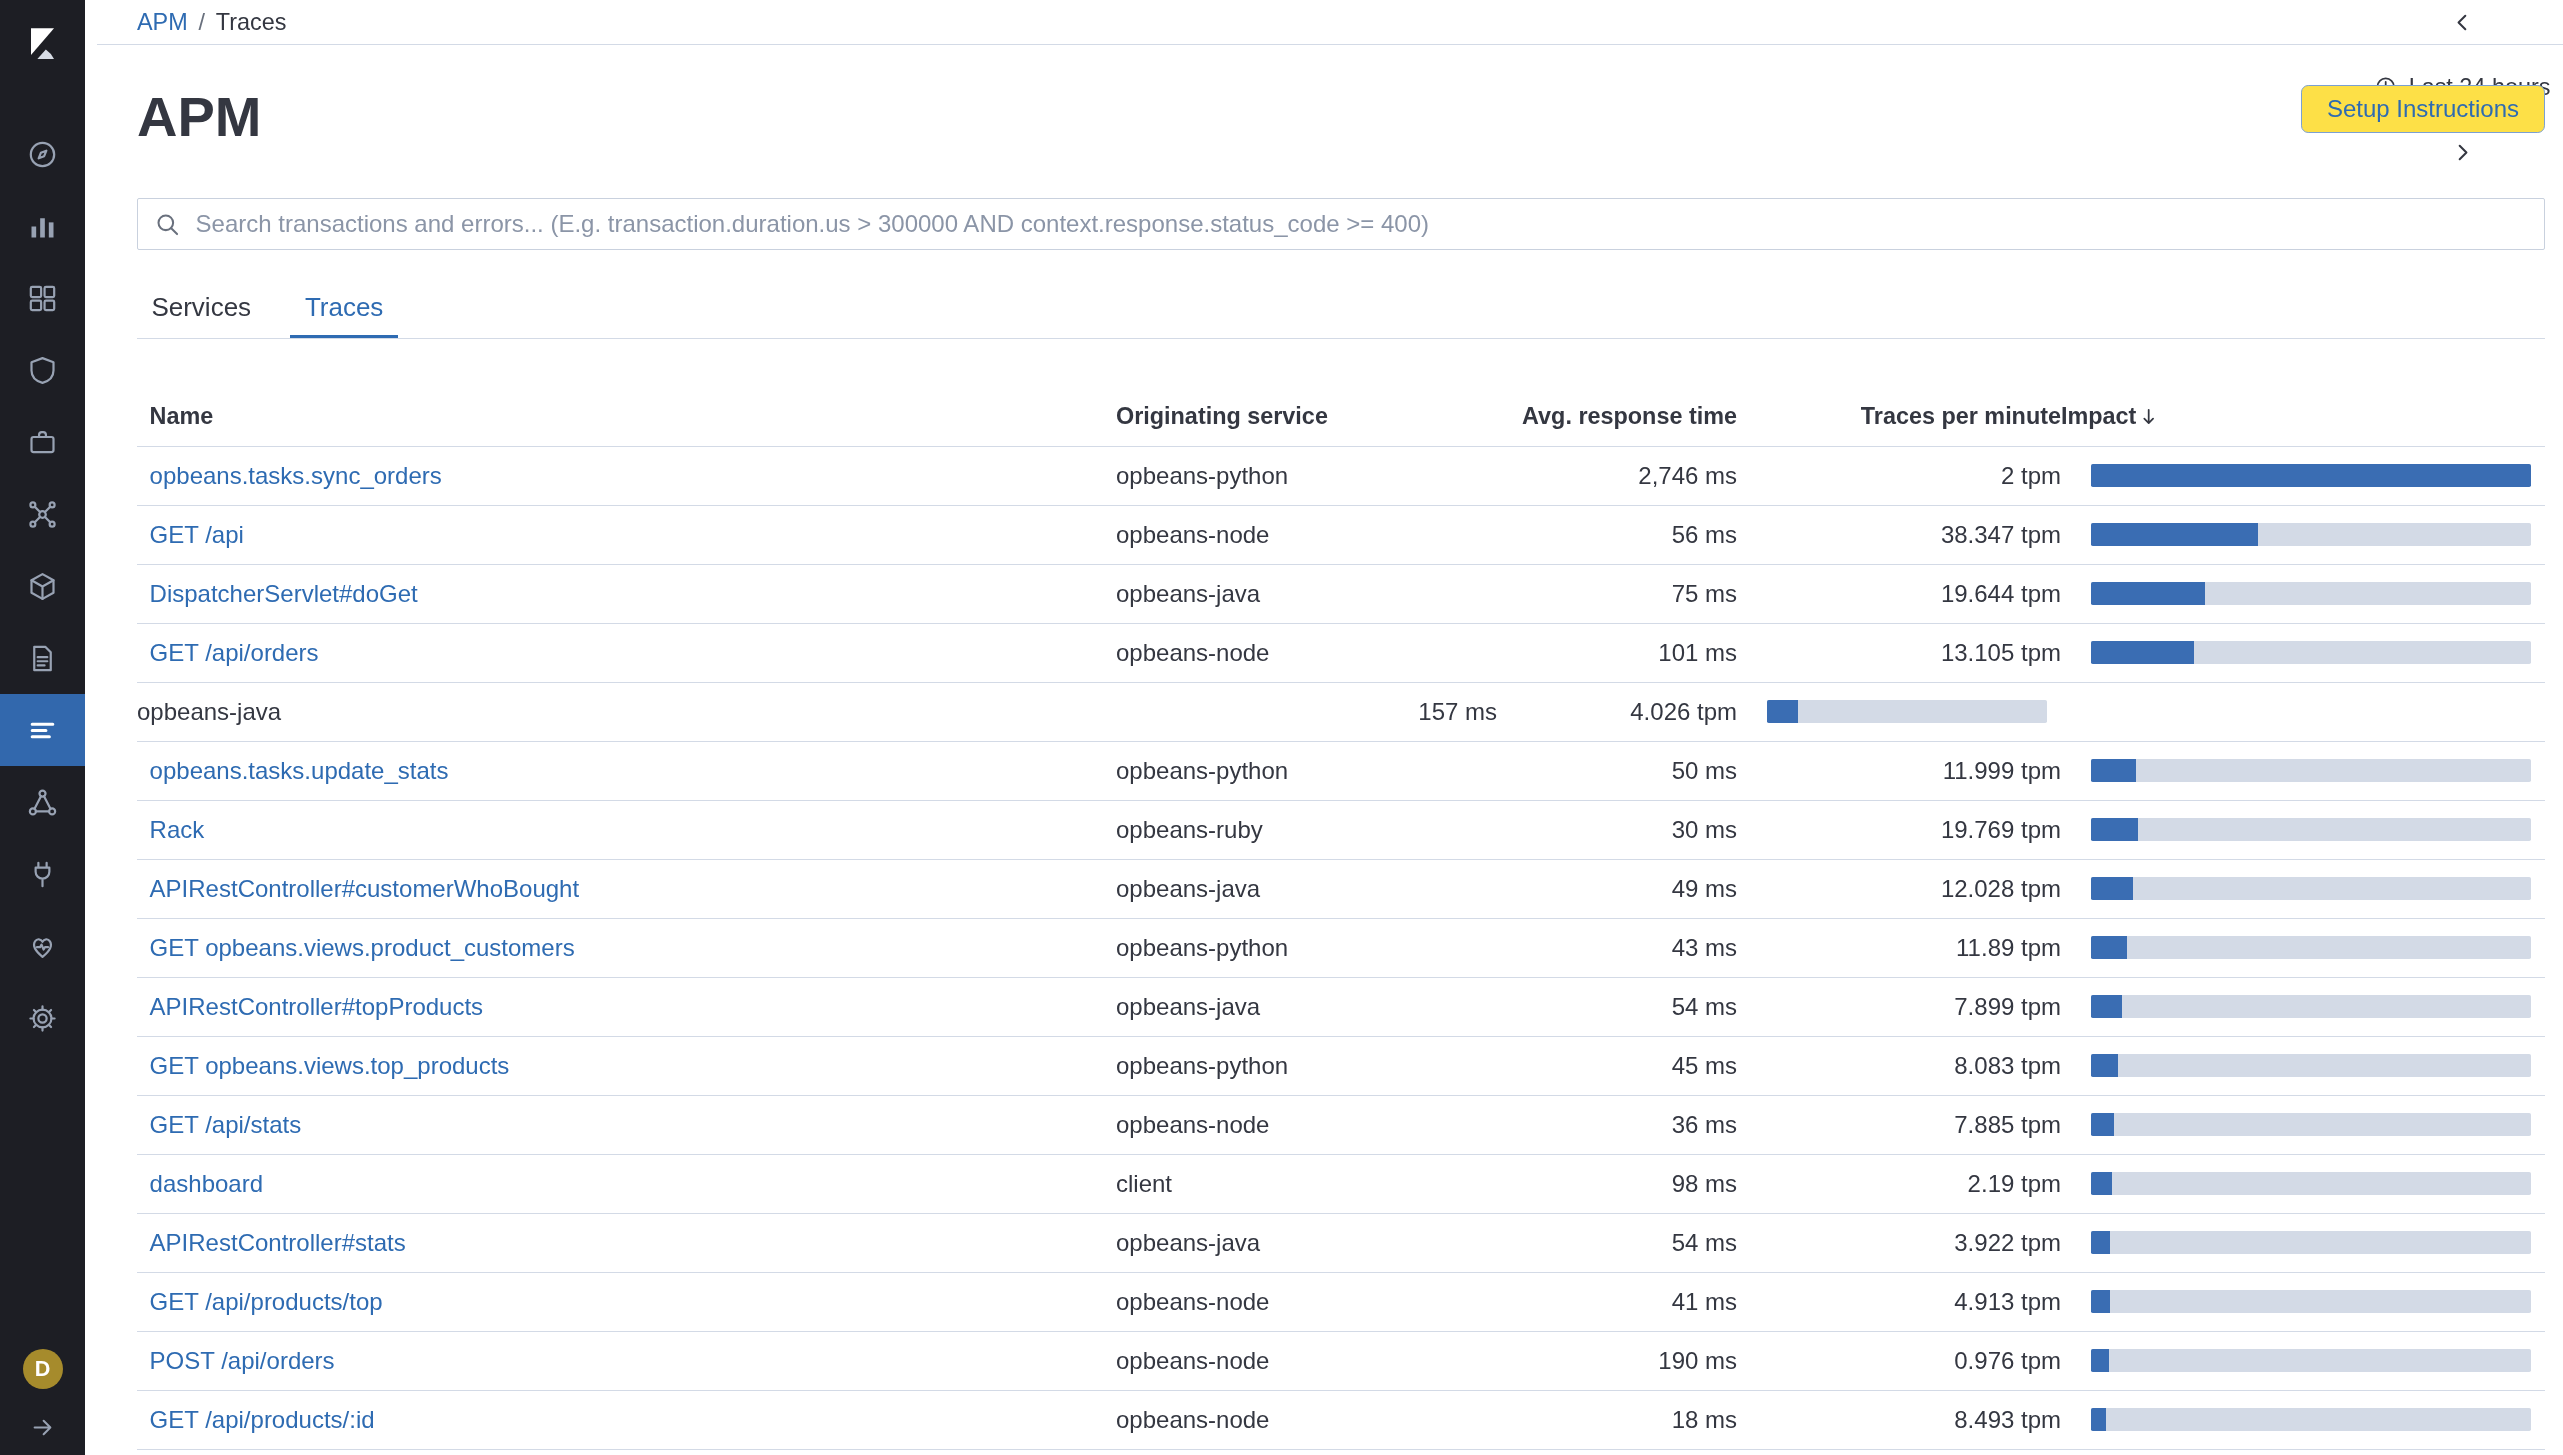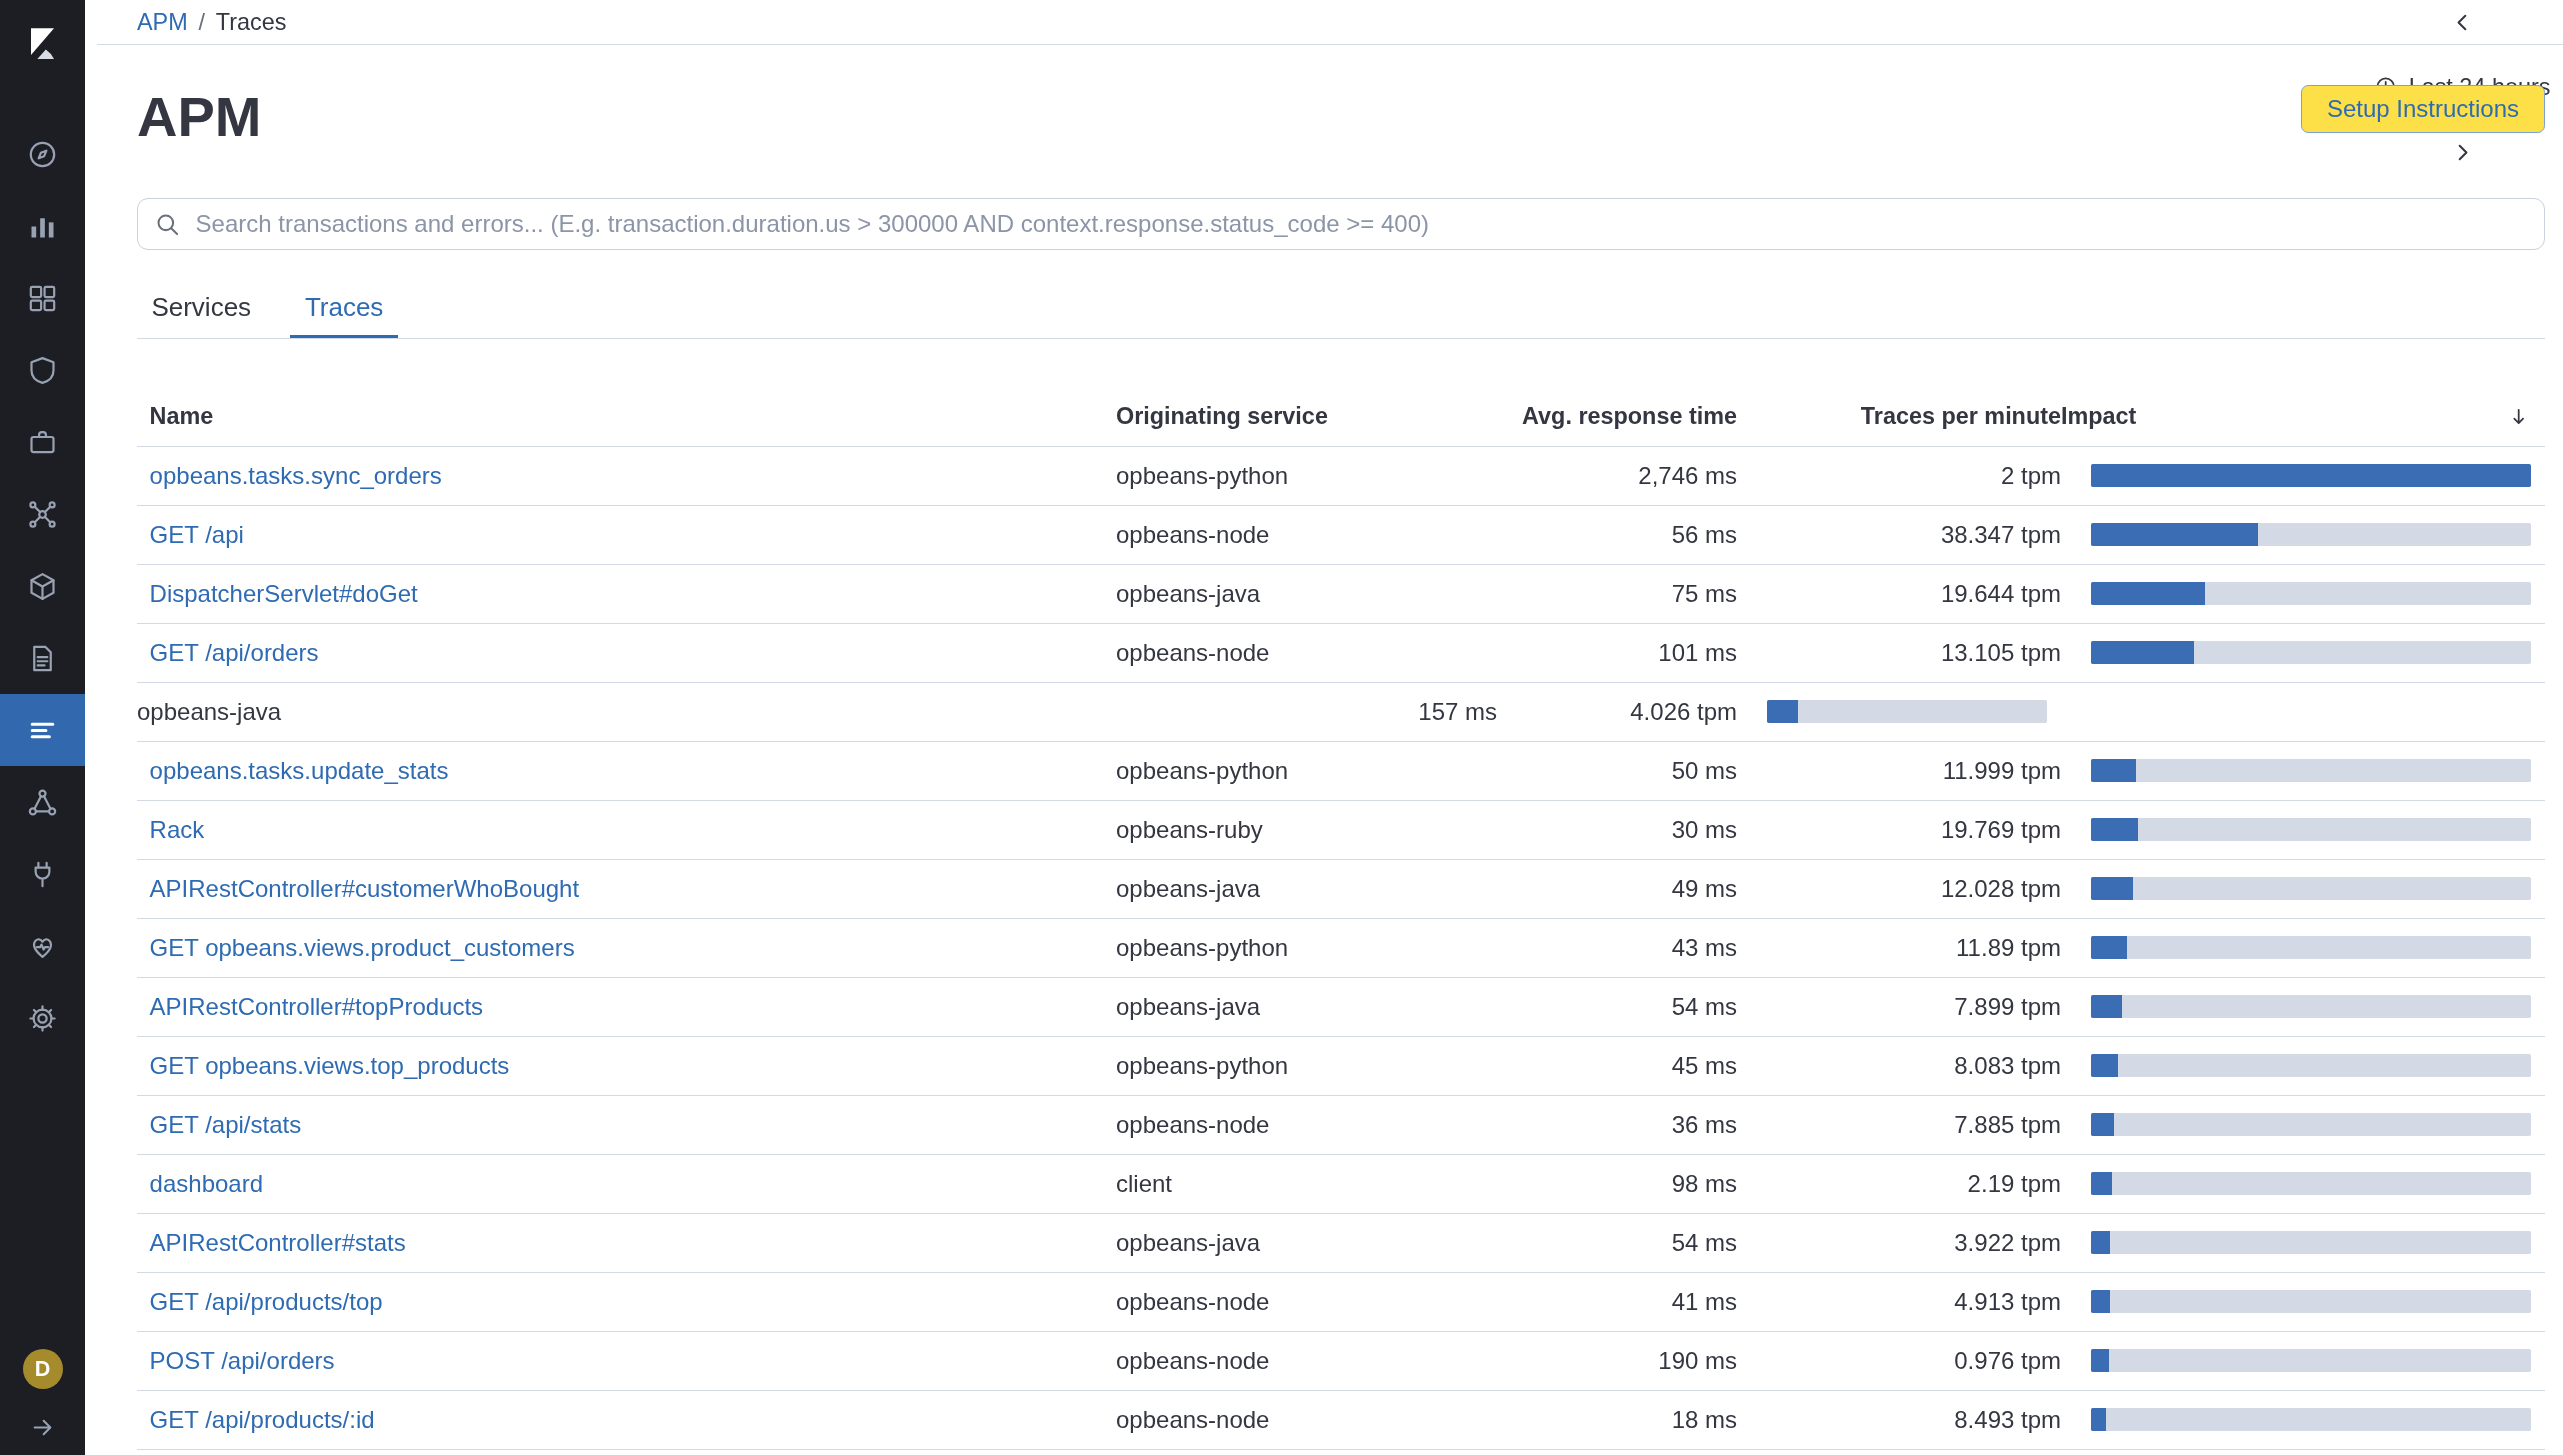--- a/index.html
+++ b/index.html
@@ -38,34 +38,34 @@
   .topbar-right{margin-left:auto;display:flex;align-items:center;gap:38px;color:var(--text);flex-direction:column;}
   .topbar-item{display:flex;align-items:center;gap:10.8px;cursor:pointer;white-space:nowrap;}
   .icon-btn{display:flex;align-items:center;cursor:pointer;color:var(--text);}
   svg.i30{width:27px;height:27px;}
   svg.i26{width:23.4px;height:23.4px;}
   
   .content{padding:40px 18px 0 40px;flex:1;overflow:hidden;display:flex;flex-direction:column;}
   .page-head{display:flex;align-items:flex-start;justify-content:space-between;}
   .page-title{font-size:56px;font-weight:600;margin:0;line-height:1.15;}
   .setup-btn{border:1.8px solid #7ba0d2;color:var(--link);background:#fde047;border-radius:7.2px;padding:9px 25px;font-size:24px;font-weight:500;cursor:pointer;font-family:inherit;}
-  .search-bar{margin-top:49px;height:52px;border:0.9px solid #c9d1de;border-radius:11px;display:flex;align-items:center;padding:0 16px;gap:12.6px;background:#fff;}
+  .search-bar{margin-top:49px;height:52px;border:0.9px solid #c9d1de;border-radius:2px;display:flex;align-items:center;padding:0 16px;gap:12.6px;background:#fff;}
   .search-bar svg{color:#69707d;}
   .search-input{border:none;outline:none;flex:1;font-size:24px;color:var(--text);font-family:inherit;background:transparent;}
   .search-input::placeholder{color:#8b95a7;opacity:1;}
   .tabs{margin-top:27px;display:flex;gap:25px;border-bottom:0.9px solid var(--border);}
   .tab{font-size:26px;padding:14.4px 14.4px 12.6px;border-bottom:3.6px solid transparent;cursor:pointer;color:var(--text);font-weight:500;}
   .tab.active{color:var(--link);border-bottom-color:var(--link);}
   
   .table{margin-top:40px;}
   .thead,.trow{display:grid;grid-template-columns:979px 381px 240px 324px 1fr;align-items:center;}
   .thead{font-size:23.4px;font-weight:700;padding:23.4px 0 16px;border-bottom:0.9px solid var(--border);}
   .th-name{padding-left:12.6px;}
   .th-right{text-align:right;}
-  .th-impact{display:flex;align-items:center;justify-content:space-between;gap:1px;padding-right:14.4px;cursor:pointer;}
+  .th-impact{display:flex;align-items:center;justify-content:flex-start;gap:1px;padding-right:14.4px;cursor:pointer;}
   .trow{height:59px;border-bottom:0.9px solid var(--border);font-size:24px;}
   .cell-name{padding-left:12.6px;white-space:nowrap;overflow:hidden;text-overflow:ellipsis;}
   .cell-name a{color:var(--link);text-decoration:none;cursor:pointer;}
   .cell-right{text-align:right;white-space:nowrap;}
   .cell-impact{padding:0 14.4px 0 30px;}
   .bar-track{height:23.4px;background:var(--track);border-radius:1.8px;overflow:hidden;}
   .bar-fill{height:100%;background:var(--accent);}
 </style>
 </head>
 <body>

